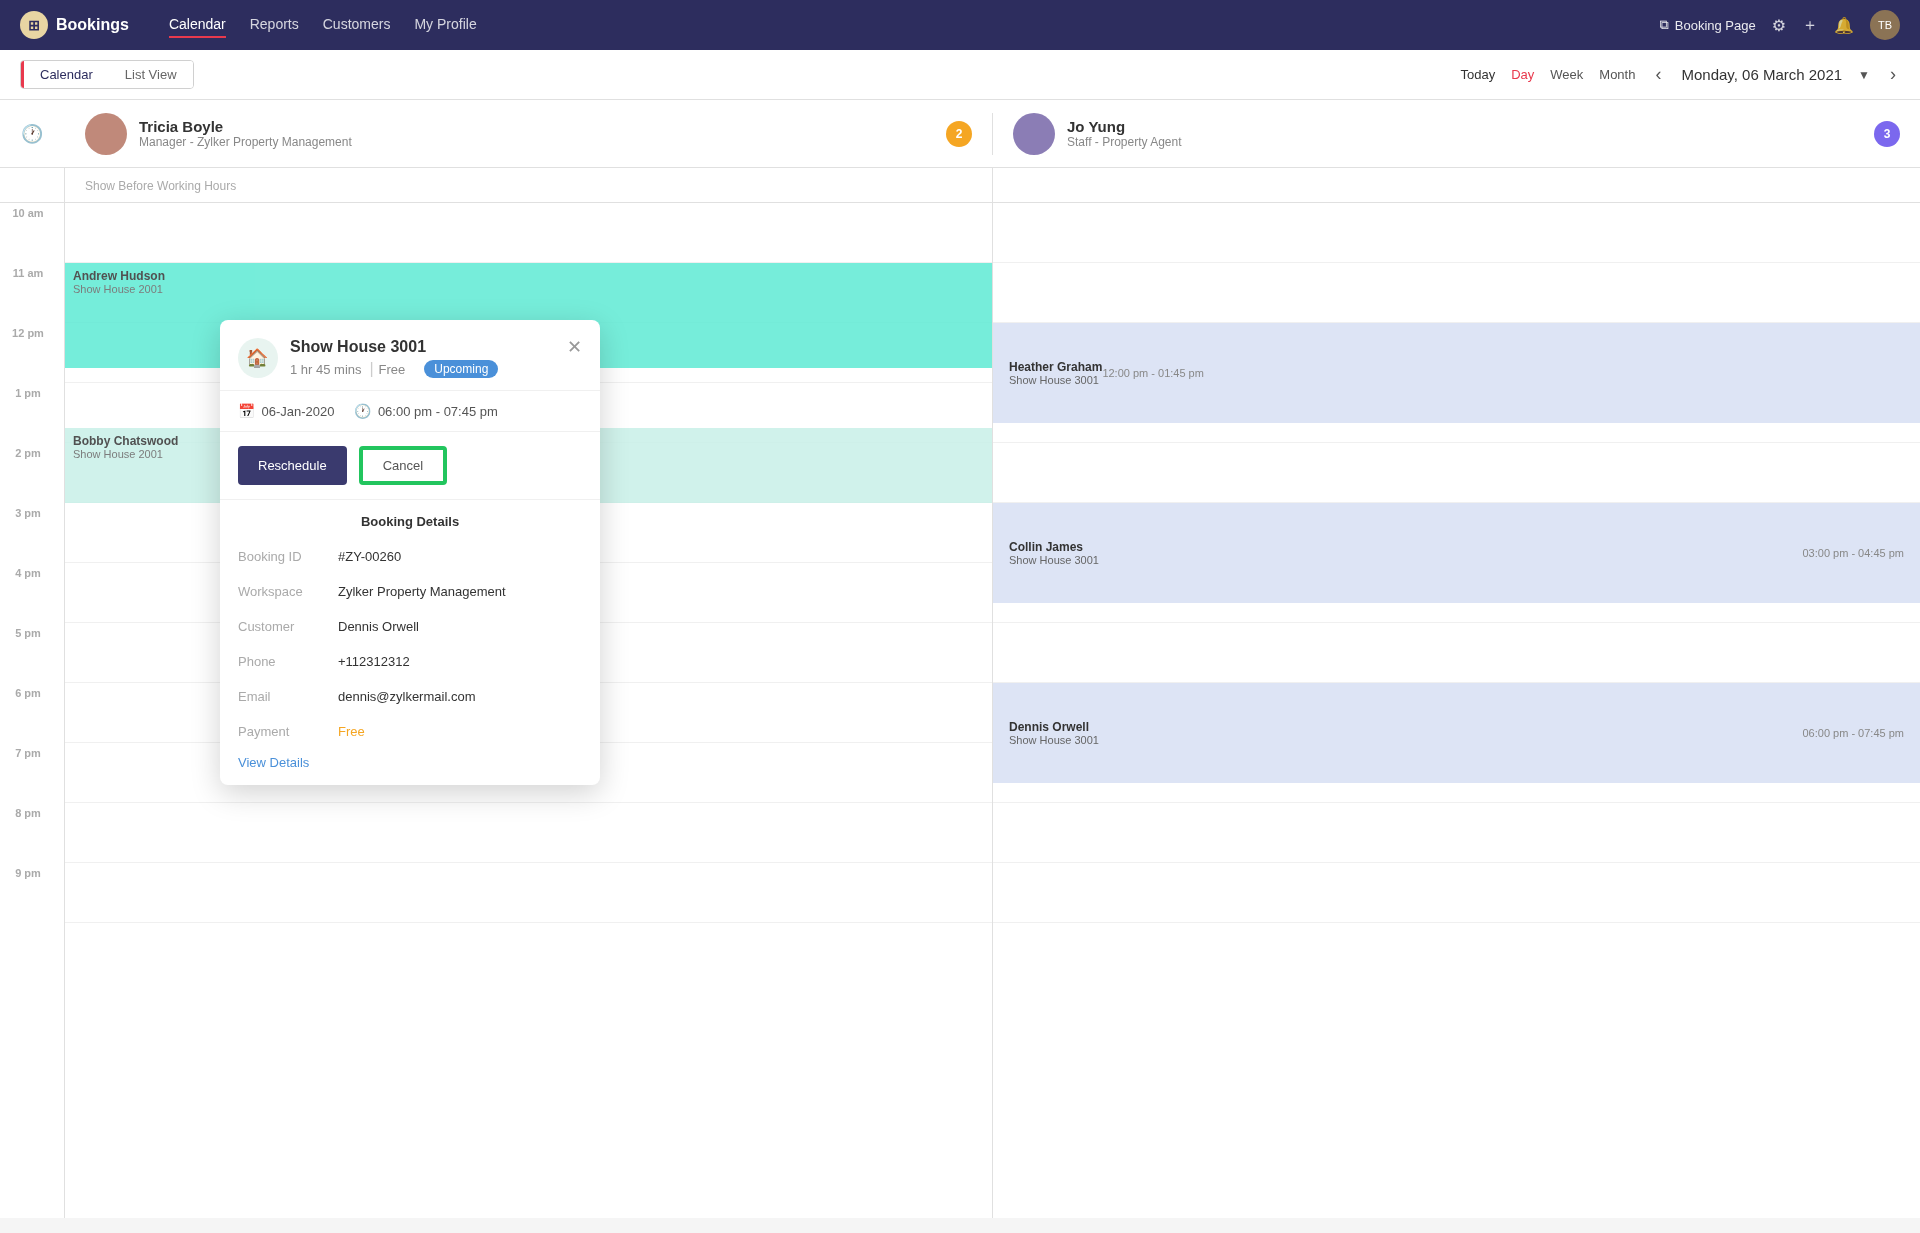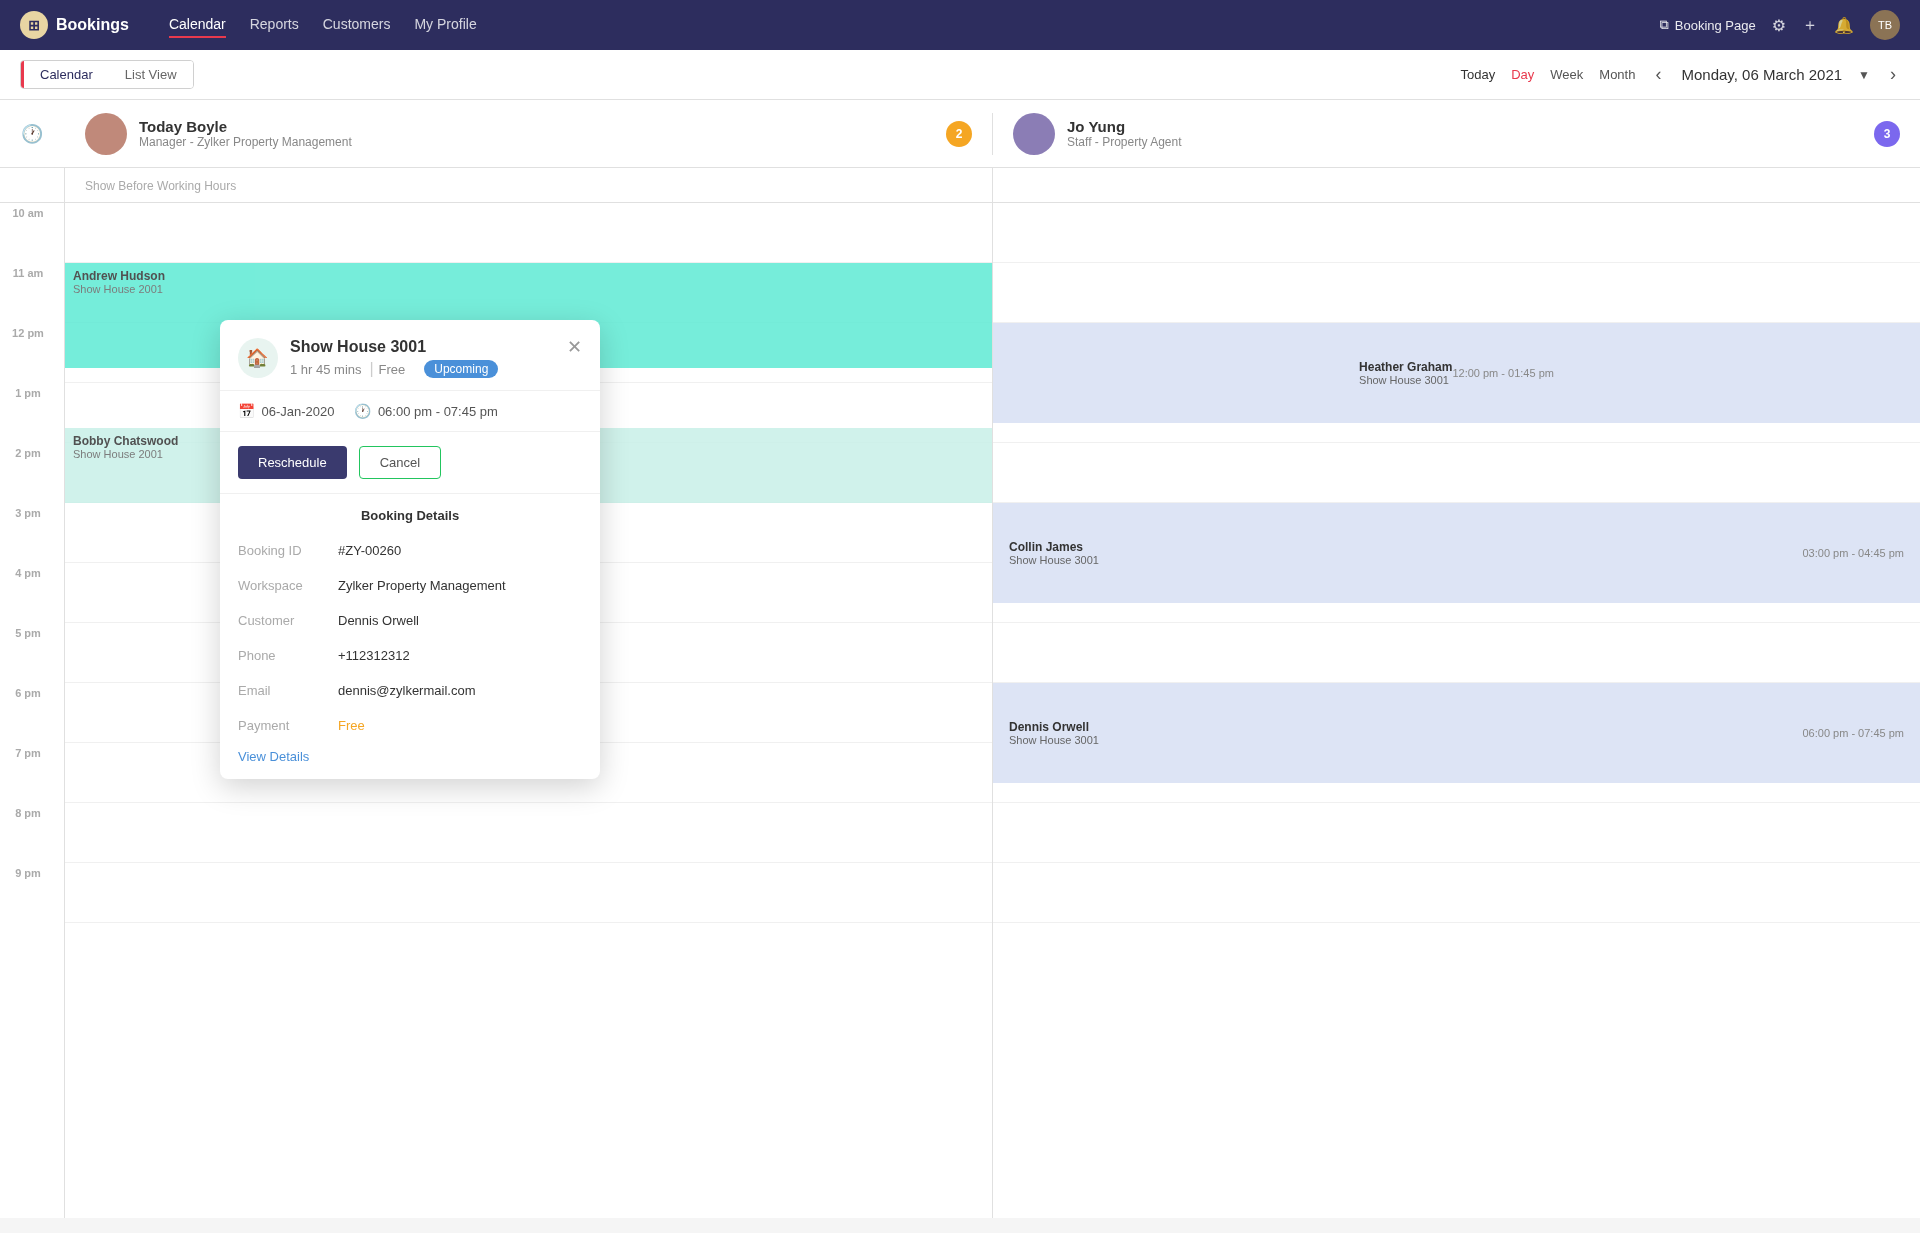--- a/index.html
+++ b/index.html
@@ -133,21 +133,21 @@
     .popup-date, .popup-time { display: flex; align-items: center; gap: 6px; font-size: 13px; color: #555; }
     .popup-icon { font-size: 14px; color: #888; }
     .popup-actions { display: flex; gap: 12px; padding: 14px 18px; border-bottom: 1px solid #f0f0f0; }
     .btn-reschedule {
       background: #3a3a6e; color: white;
       border: none; border-radius: 4px;
       padding: 8px 20px; font-size: 13px; cursor: pointer;
     }
     .btn-cancel {
       background: white; color: #555;
-      border: 1px solid #22c55e; border-radius: 4px;
+      border: 4px solid #22c55e; border-radius: 4px;
       padding: 8px 20px; font-size: 13px; cursor: pointer;
     }
     .popup-details { padding: 14px 18px; }
     .popup-section-title { font-size: 13px; font-weight: 600; color: #333; margin-bottom: 12px; text-align: center; }
     .detail-row { display: flex; margin-bottom: 10px; margin-top: 20px; }
     .detail-label { font-size: 13px; color: #aaa; width: 100px; flex-shrink: 0; }
     .detail-value { font-size: 13px; color: #333; }
     .detail-value.free { color: #f5a623; font-weight: 500; }
     .view-details-link { font-size: 13px; color: #4a90d9; cursor: pointer; text-decoration: none; display: inline-block; margin-top: 6px; }
 
@@ -196,21 +196,21 @@
   </div>
 </div>
 
 <div class="staff-header">
   <div class="time-gutter">
     <div style="display:flex;align-items:center;justify-content:center;height:100%;color:#aaa;font-size:18px;">🕐</div>
   </div>
   <div class="staff-col">
     <div class="staff-avatar" style="background:#c0897a;"></div>
     <div class="staff-info">
-      <div class="staff-name">Today Boyle</div>
+      <div class="staff-name">Tricia Boyle</div>
       <div class="staff-role">Manager - Zylker Property Management</div>
     </div>
     <div class="staff-badge badge-orange">2</div>
   </div>
   <div class="staff-col">
     <div class="staff-avatar" style="background:#8b7db5;"></div>
     <div class="staff-info">
       <div class="staff-name">Jo Yung</div>
       <div class="staff-role">Staff - Property Agent</div>
     </div>
@@ -299,21 +299,21 @@
     <div class="hour-line"></div>
       <div class="hour-line"></div>
       <div class="hour-line"></div>
     <div class="hour-line"></div>
       <div class="hour-line"></div>
       <div class="hour-line"></div>
     <div class="hour-line"></div>
       <div class="hour-line"></div>
       <div class="hour-line"></div>
 
-    <div class="event-block event-blue" style="top:120px; height:100px; background:#dde4f5; border:none; left:0; right:0; border-radius:0; margin:0; display:flex; align-items:center; justify-content:center; padding:0 16px;">
+    <div class="event-block event-blue" style="top:120px; height:100px; background:#dde4f5; border:none; left:0; right:0; border-radius:0; margin:0; display:flex; align-items:center; justify-content:flex-start; padding:0 16px;">
       <div>
         <div class="event-name">Heather Graham</div>
         <div class="event-sub">Show House 3001</div>
       </div>
       <div class="event-sub" style="color:#888;">12:00 pm - 01:45 pm</div>
     </div>
 
     <div class="event-block event-blue" style="top:300px; height:100px; background:#dde4f5; border:none; left:0; right:0; border-radius:0; margin:0; display:flex; align-items:center; justify-content:space-between; padding:0 16px;">
       <div>
         <div class="event-name">Collin James</div>

